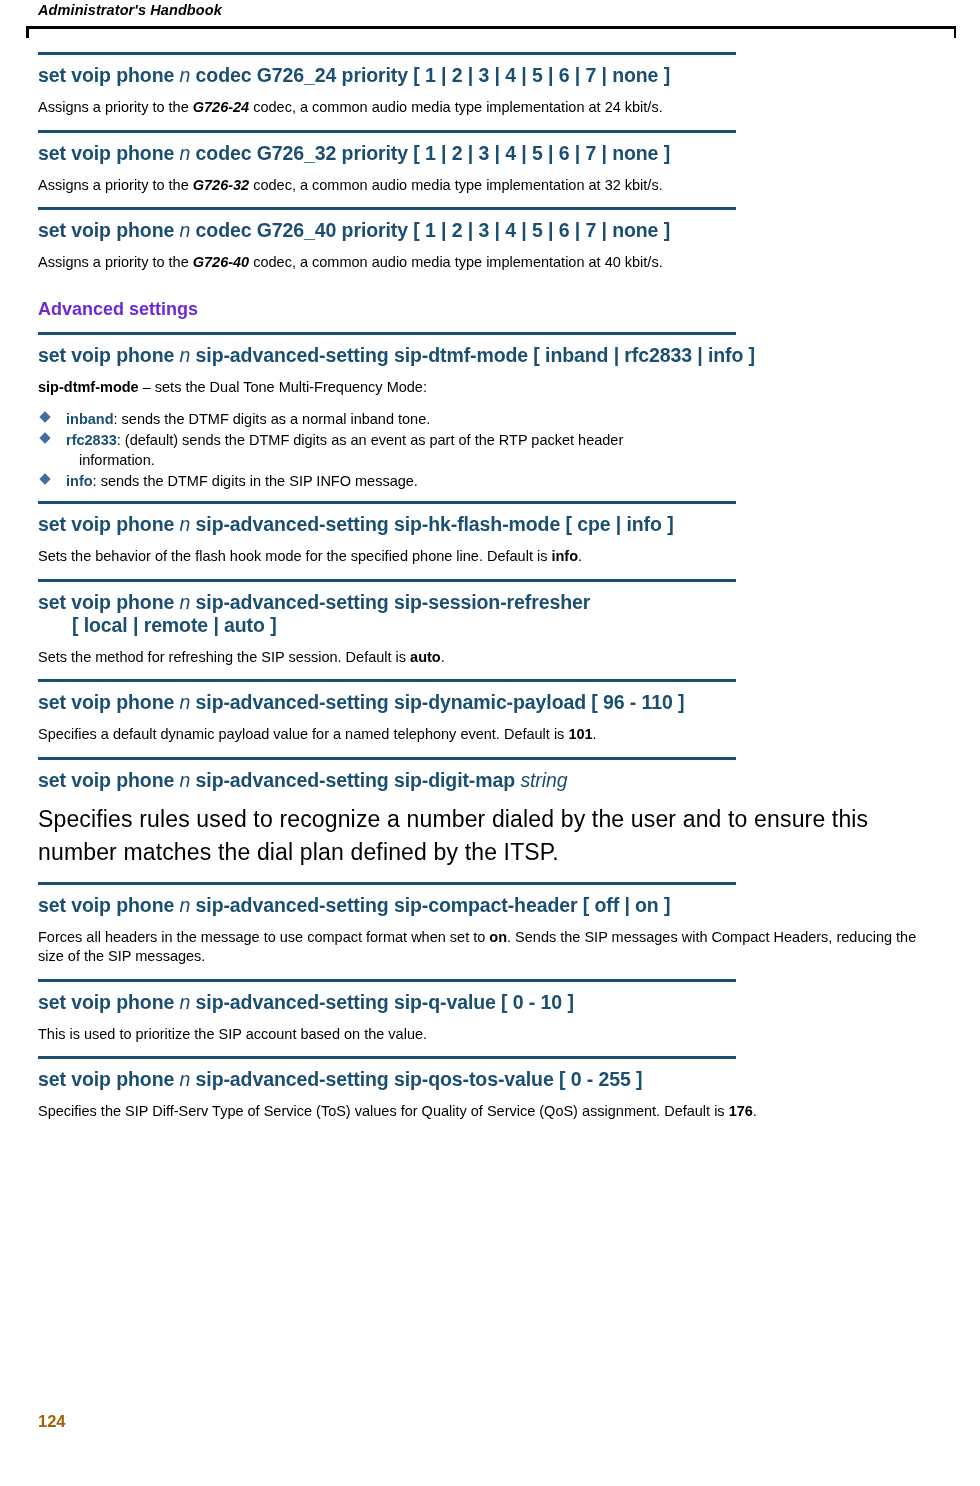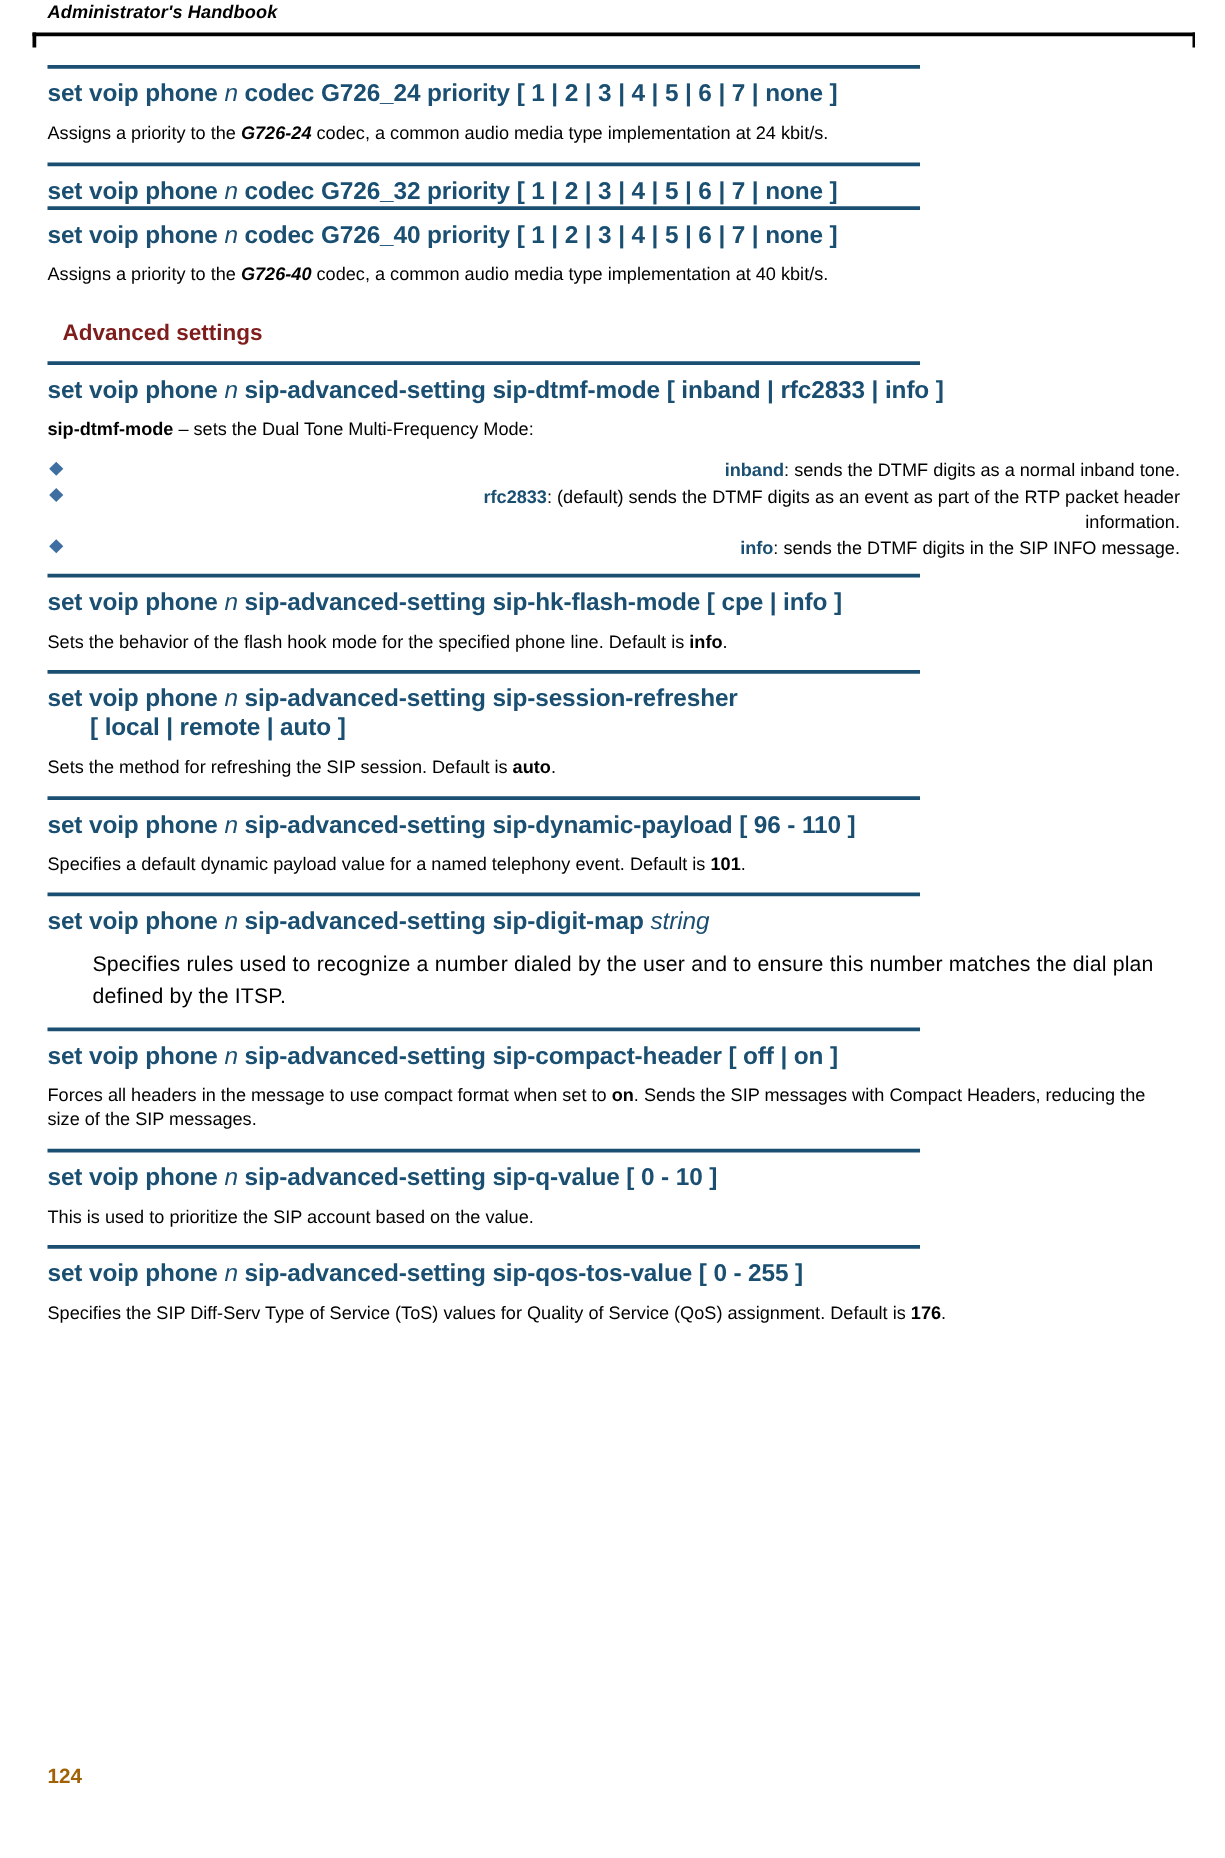--- a/index.html
+++ b/index.html
@@ -92,43 +92,41 @@
     display: inline-block;
     margin-left: 34px;
   }
   .desc {
     font-size: 14.5px;
     color: #000000;
     line-height: 1.35;
     margin: 11px 0 12px 0;
   }
   .desc.big {
-    font-size: 17px;
+    font-size: 23px;
     line-height: 1.45;
     letter-spacing: 0.15px;
-    margin-left: 36px;
   }
   .desc b {
     font-weight: bold;
   }
   .desc i {
     font-style: italic;
     font-weight: bold;
   }
   .section-head {
     font-size: 18px;
     font-weight: bold;
-    color: #7f1d1d;
-    margin: 26px 0 12px 12px;
+    color: #6d28d9;
+    margin: 26px 0 12px 0;
   }
   .bullets {
     margin: 2px 0 10px 0;
     padding: 0;
     list-style: none;
-    text-align: right;
   }
   .bullets li {
     position: relative;
     padding-left: 28px;
     font-size: 14.5px;
     line-height: 1.38;
     margin-bottom: 1px;
   }
   .bullets li .dia {
     position: absolute;
@@ -175,20 +173,21 @@
 
     <div class="blk">
       <div class="rule w-short"></div>
       <div class="cmd"><span>set voip phone </span><span class="it">n</span><span> codec G726_24 priority [ 1 | 2 | 3 | 4 | 5 | 6 | 7 | none ]</span></div>
       <div class="desc"><span>Assigns a priority to the </span><i>G726-24</i><span> codec, a common audio media type implementation at 24 kbit/s.</span></div>
     </div>
 
     <div class="blk">
       <div class="rule w-short"></div>
       <div class="cmd"><span>set voip phone </span><span class="it">n</span><span> codec G726_32 priority [ 1 | 2 | 3 | 4 | 5 | 6 | 7 | none ]</span></div>
+      <div class="desc"><span>Assigns a priority to the </span><i>G726-32</i><span> codec, a common audio media type implementation at 32 kbit/s.</span></div>
     </div>
 
     <div class="blk">
       <div class="rule w-short"></div>
       <div class="cmd"><span>set voip phone </span><span class="it">n</span><span> codec G726_40 priority [ 1 | 2 | 3 | 4 | 5 | 6 | 7 | none ]</span></div>
       <div class="desc"><span>Assigns a priority to the </span><i>G726-40</i><span> codec, a common audio media type implementation at 40 kbit/s.</span></div>
     </div>
 
     <div class="section-head">Advanced settings</div>
 

